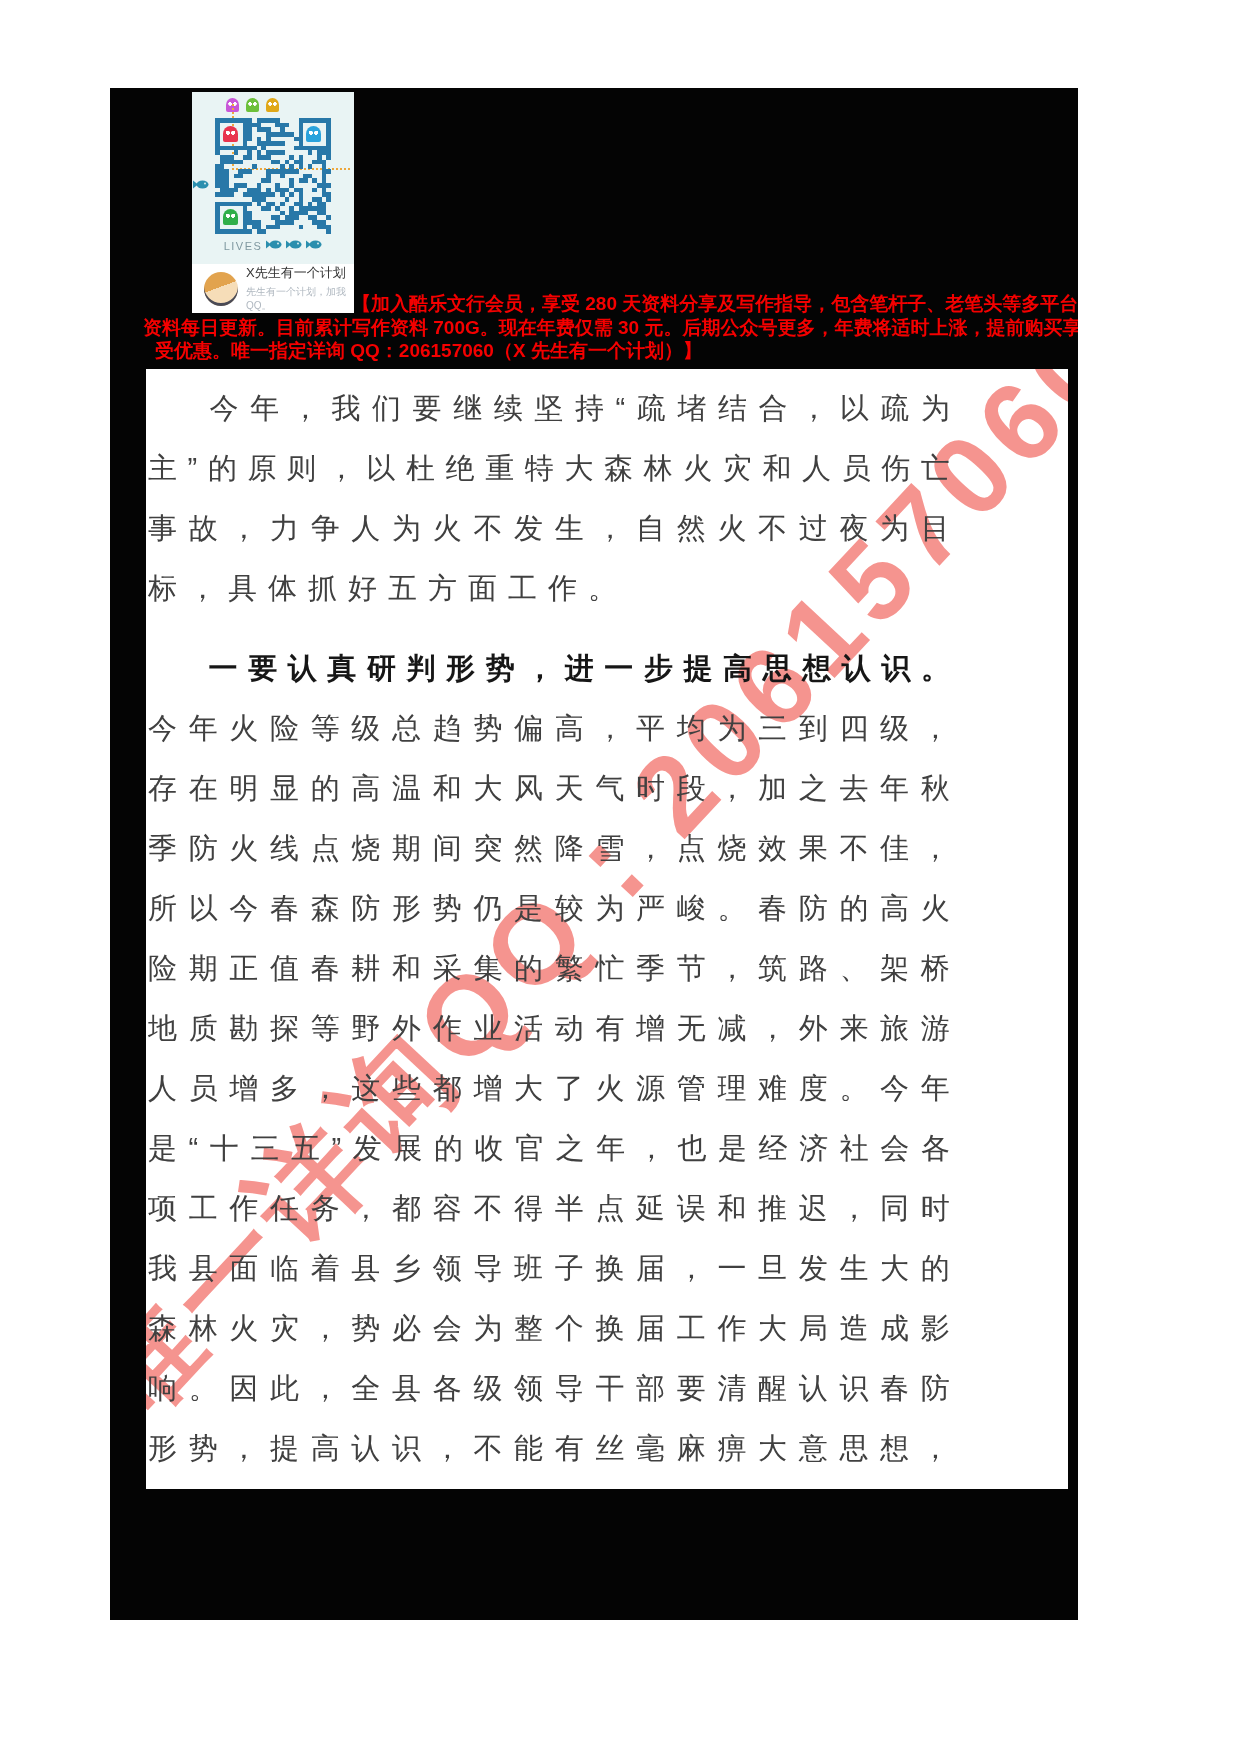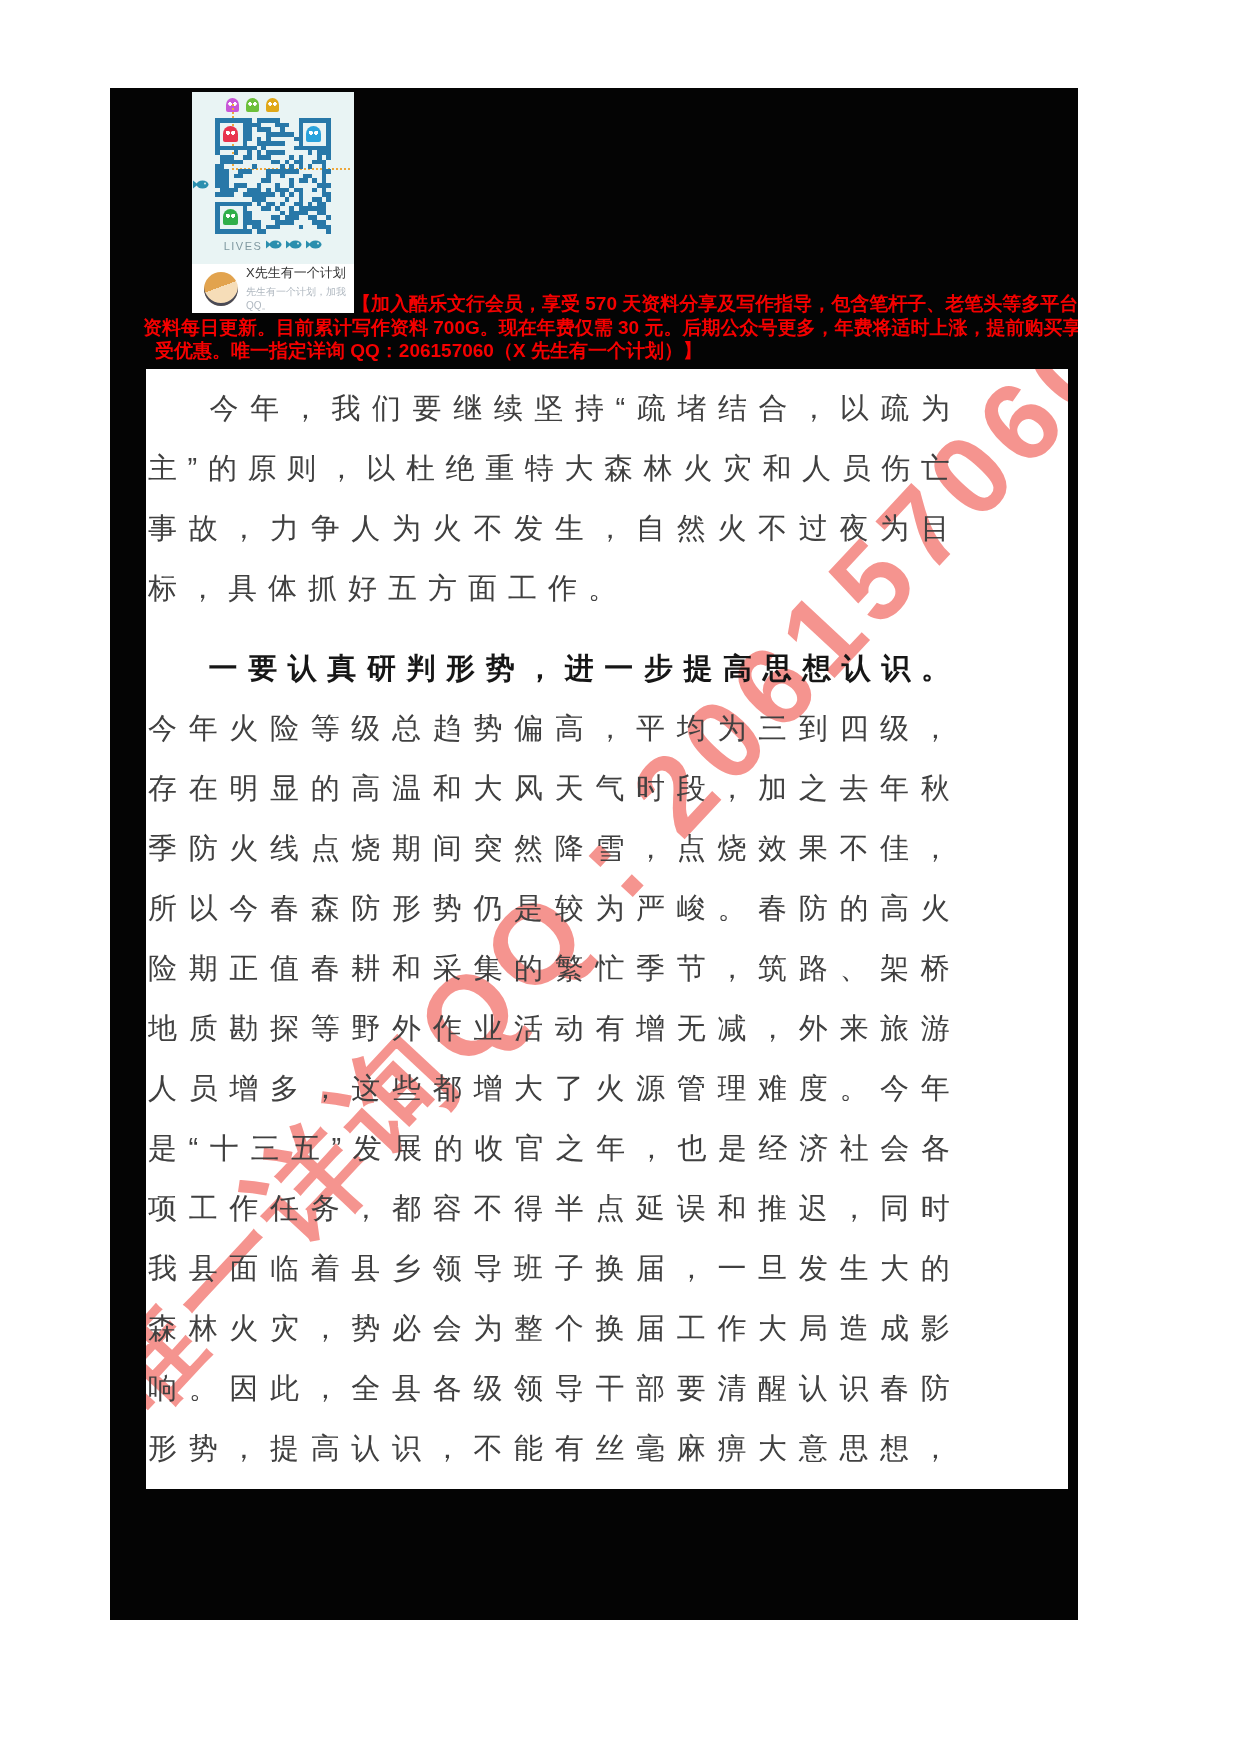--- a/index.html
+++ b/index.html
@@ -739,21 +739,21 @@
       </div>
       <div class="qr-bottom">
         <div class="avatar"></div>
         <div>
           <div class="profile-name">X先生有一个计划</div>
           <div class="profile-sub">先生有一个计划，加我QQ。</div>
         </div>
       </div>
     </div>
 
-    <div class="promo p1">【加入酷乐文行会员，享受 570 天资料分享及写作指导，包含笔杆子、老笔头等多平台</div>
+    <div class="promo p1">【加入酷乐文行会员，享受 280 天资料分享及写作指导，包含笔杆子、老笔头等多平台</div>
     <div class="promo p2">资料每日更新。目前累计写作资料 700G。现在年费仅需 30 元。后期公众号更多，年费将适时上涨，提前购买享</div>
     <div class="promo p3">受优惠。唯一指定详询 QQ：206157060（X 先生有一个计划）】</div>
 
     <div class="doc-white">
       <div class="watermark">唯一详询QQ：206157060</div>
       <div class="textcol">
         <div class="para">
             <div class="line">
               <span class="ind"></span>
               <span>今</span>

